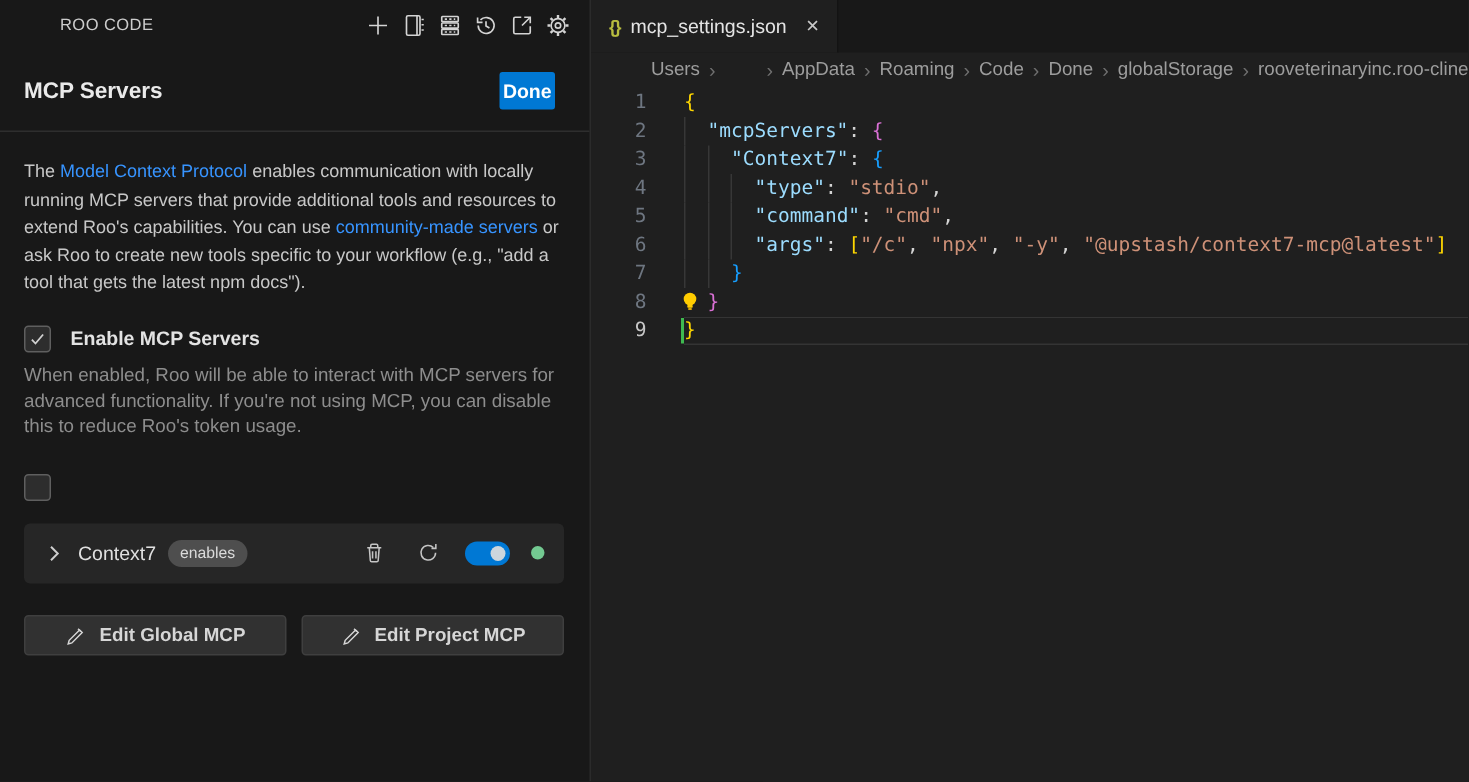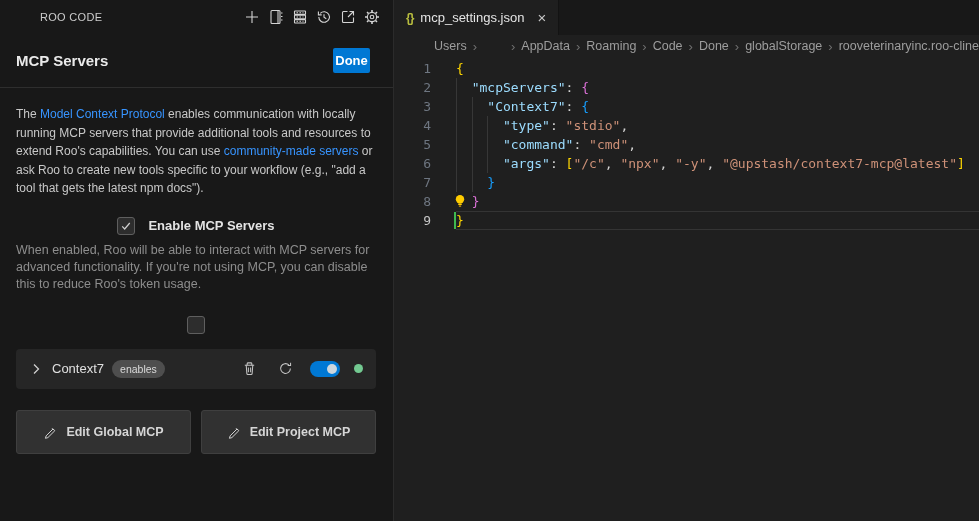--- a/index.html
+++ b/index.html
@@ -20,21 +20,21 @@
   .header { height:55px; padding:0 23px 0 16px; display:flex; align-items:center;
             justify-content:space-between; border-bottom:1px solid #2e2e2e; }
   .header h1 { font-size:15px; font-weight:700; color:#eaeaea; }
   .done { background:var(--accent); color:#ffffff; border:none; border-radius:2px;
           width:37px; height:25px; font-size:13px; font-weight:600; font-family:inherit; cursor:pointer; }
 
   .content { padding:17px 17px 0 16px; }
   .desc { font-size:12px; line-height:18.5px; color:#c8c8c8; }
   .desc a { color:var(--link); text-decoration:none; cursor:pointer; }
 
-  .check-row { margin-top:19px; display:flex; align-items:center; gap:13px;justify-content:center; }
+  .check-row { margin-top:19px; display:flex; align-items:center; gap:13px; }
   .checkbox { width:18px; height:18px; background:#2d2d2d; border:1px solid #5f5f5f;
               border-radius:3px; display:flex; align-items:center; justify-content:center; cursor:pointer; }
   .checkbox svg { display:none; width:12px; height:12px; stroke:#d0d0d0; fill:none; stroke-width:1.6; }
   .checkbox.checked svg { display:block; }
   .check-label { font-size:13px; font-weight:700; color:#e3e3e3; }
   .check-desc { margin-top:7px; font-size:12.5px; line-height:17px; color:#8d8d8d; }
   .gap2 { margin-top:23px; }
 
   .server-card { margin-top:15px; height:40px; background:#262626; border-radius:4px;
                  display:flex; align-items:center; padding:0 13px 0 12px; }
@@ -49,21 +49,21 @@
   .mi-gap { margin-left:21px; }
   .switch { width:30px; height:16px; border-radius:9px; background:#4a4a4a; position:relative;
             margin-left:17px; cursor:pointer; }
   .switch.on { background:var(--accent); }
   .switch::after { content:""; position:absolute; top:3px; left:3px; width:10px; height:10px;
                    border-radius:50%; background:#ccd6dd; }
   .switch.on::after { left:auto; right:3px; }
   .dot { width:9px; height:9px; border-radius:50%; margin-left:14px; }
 
   .footer { display:flex; gap:10px; margin-top:21px; }
-  .edit-btn { flex:1; height:44px; background:#313131; border:1px solid #3f3f3f; border-radius:3px;
+  .edit-btn { flex:1; height:27px; background:#313131; border:1px solid #3f3f3f; border-radius:3px;
               color:#d6d6d6; font-size:12.5px; font-weight:600; font-family:inherit;
               display:flex; align-items:center; justify-content:center; gap:9px; cursor:pointer; }
   .edit-btn svg { width:14px; height:14px; stroke:currentColor; fill:none; stroke-width:1.1; }
 
   
   .editor { flex:1; background:#1f1f1f; display:flex; flex-direction:column; overflow:hidden; }
   .tabbar { height:35px; background:#181818; display:flex; }
   .tab { background:#1f1f1f; padding:0 12px; display:flex; align-items:center; gap:7px;
          font-size:13px; color:#e4e4e4; border-right:1px solid #131313; cursor:pointer; }
   .json-icon { color:#b8bd3f; font-weight:700; font-size:12px; letter-spacing:-1px; }

